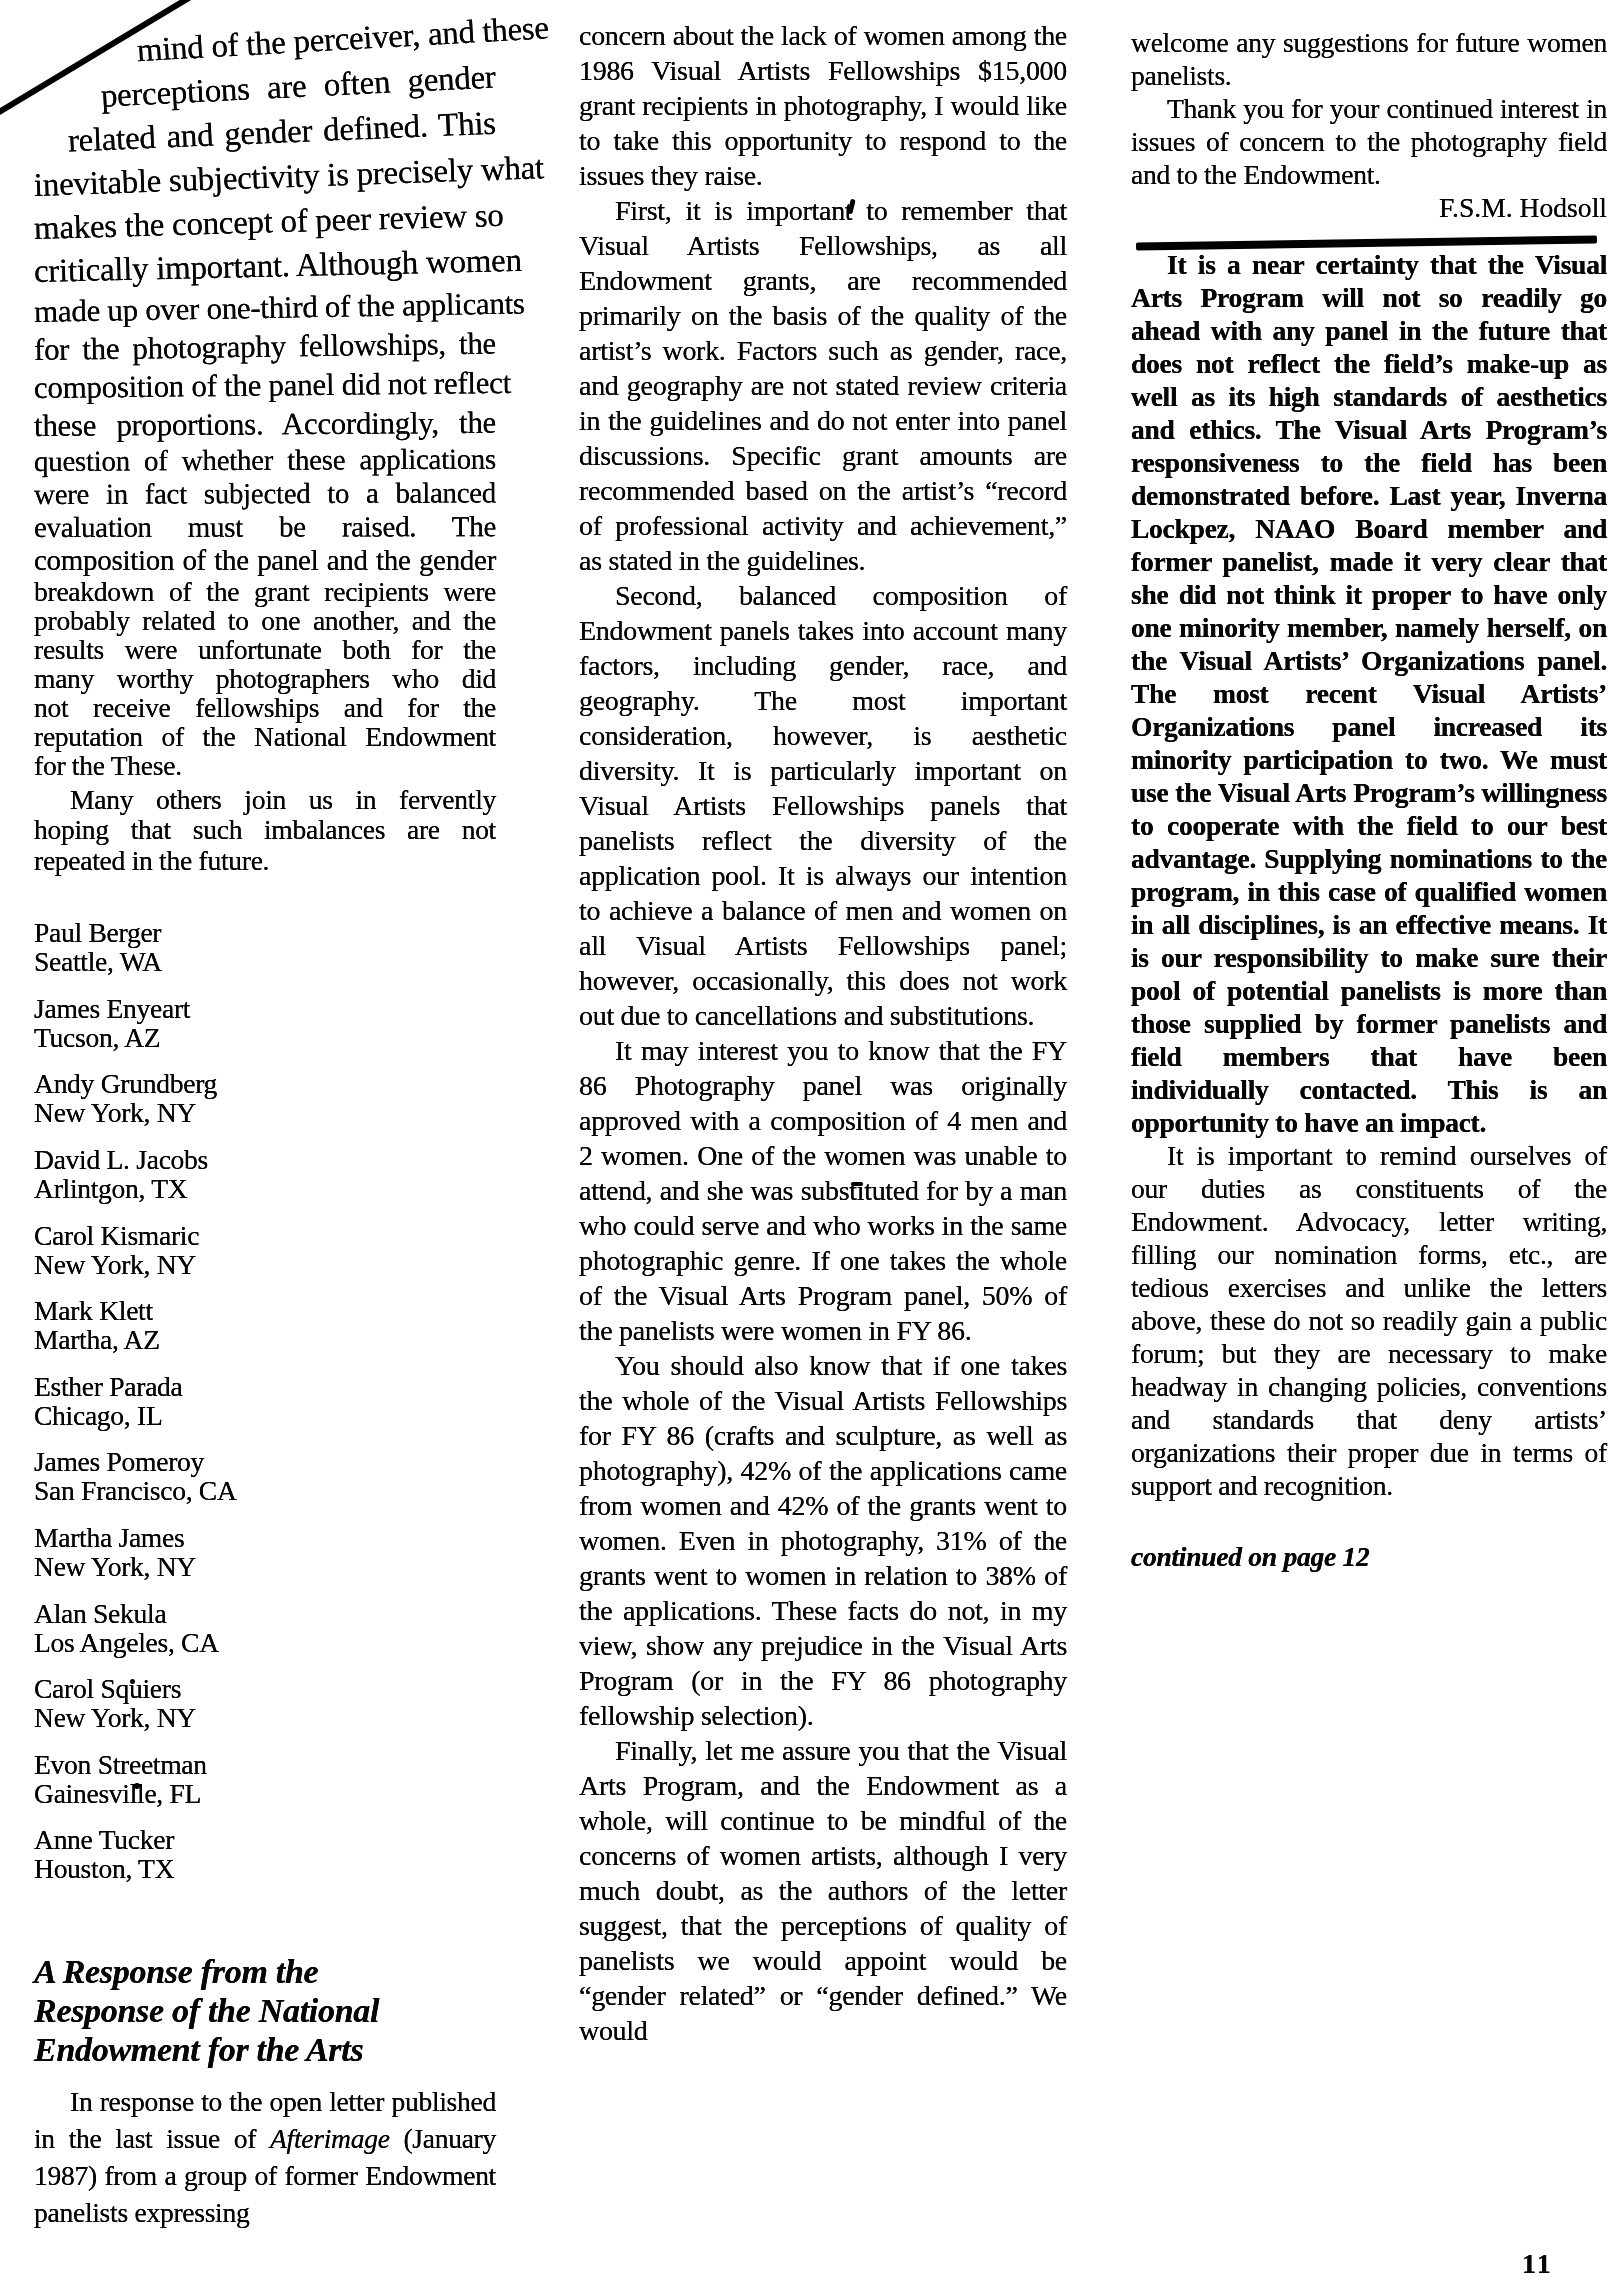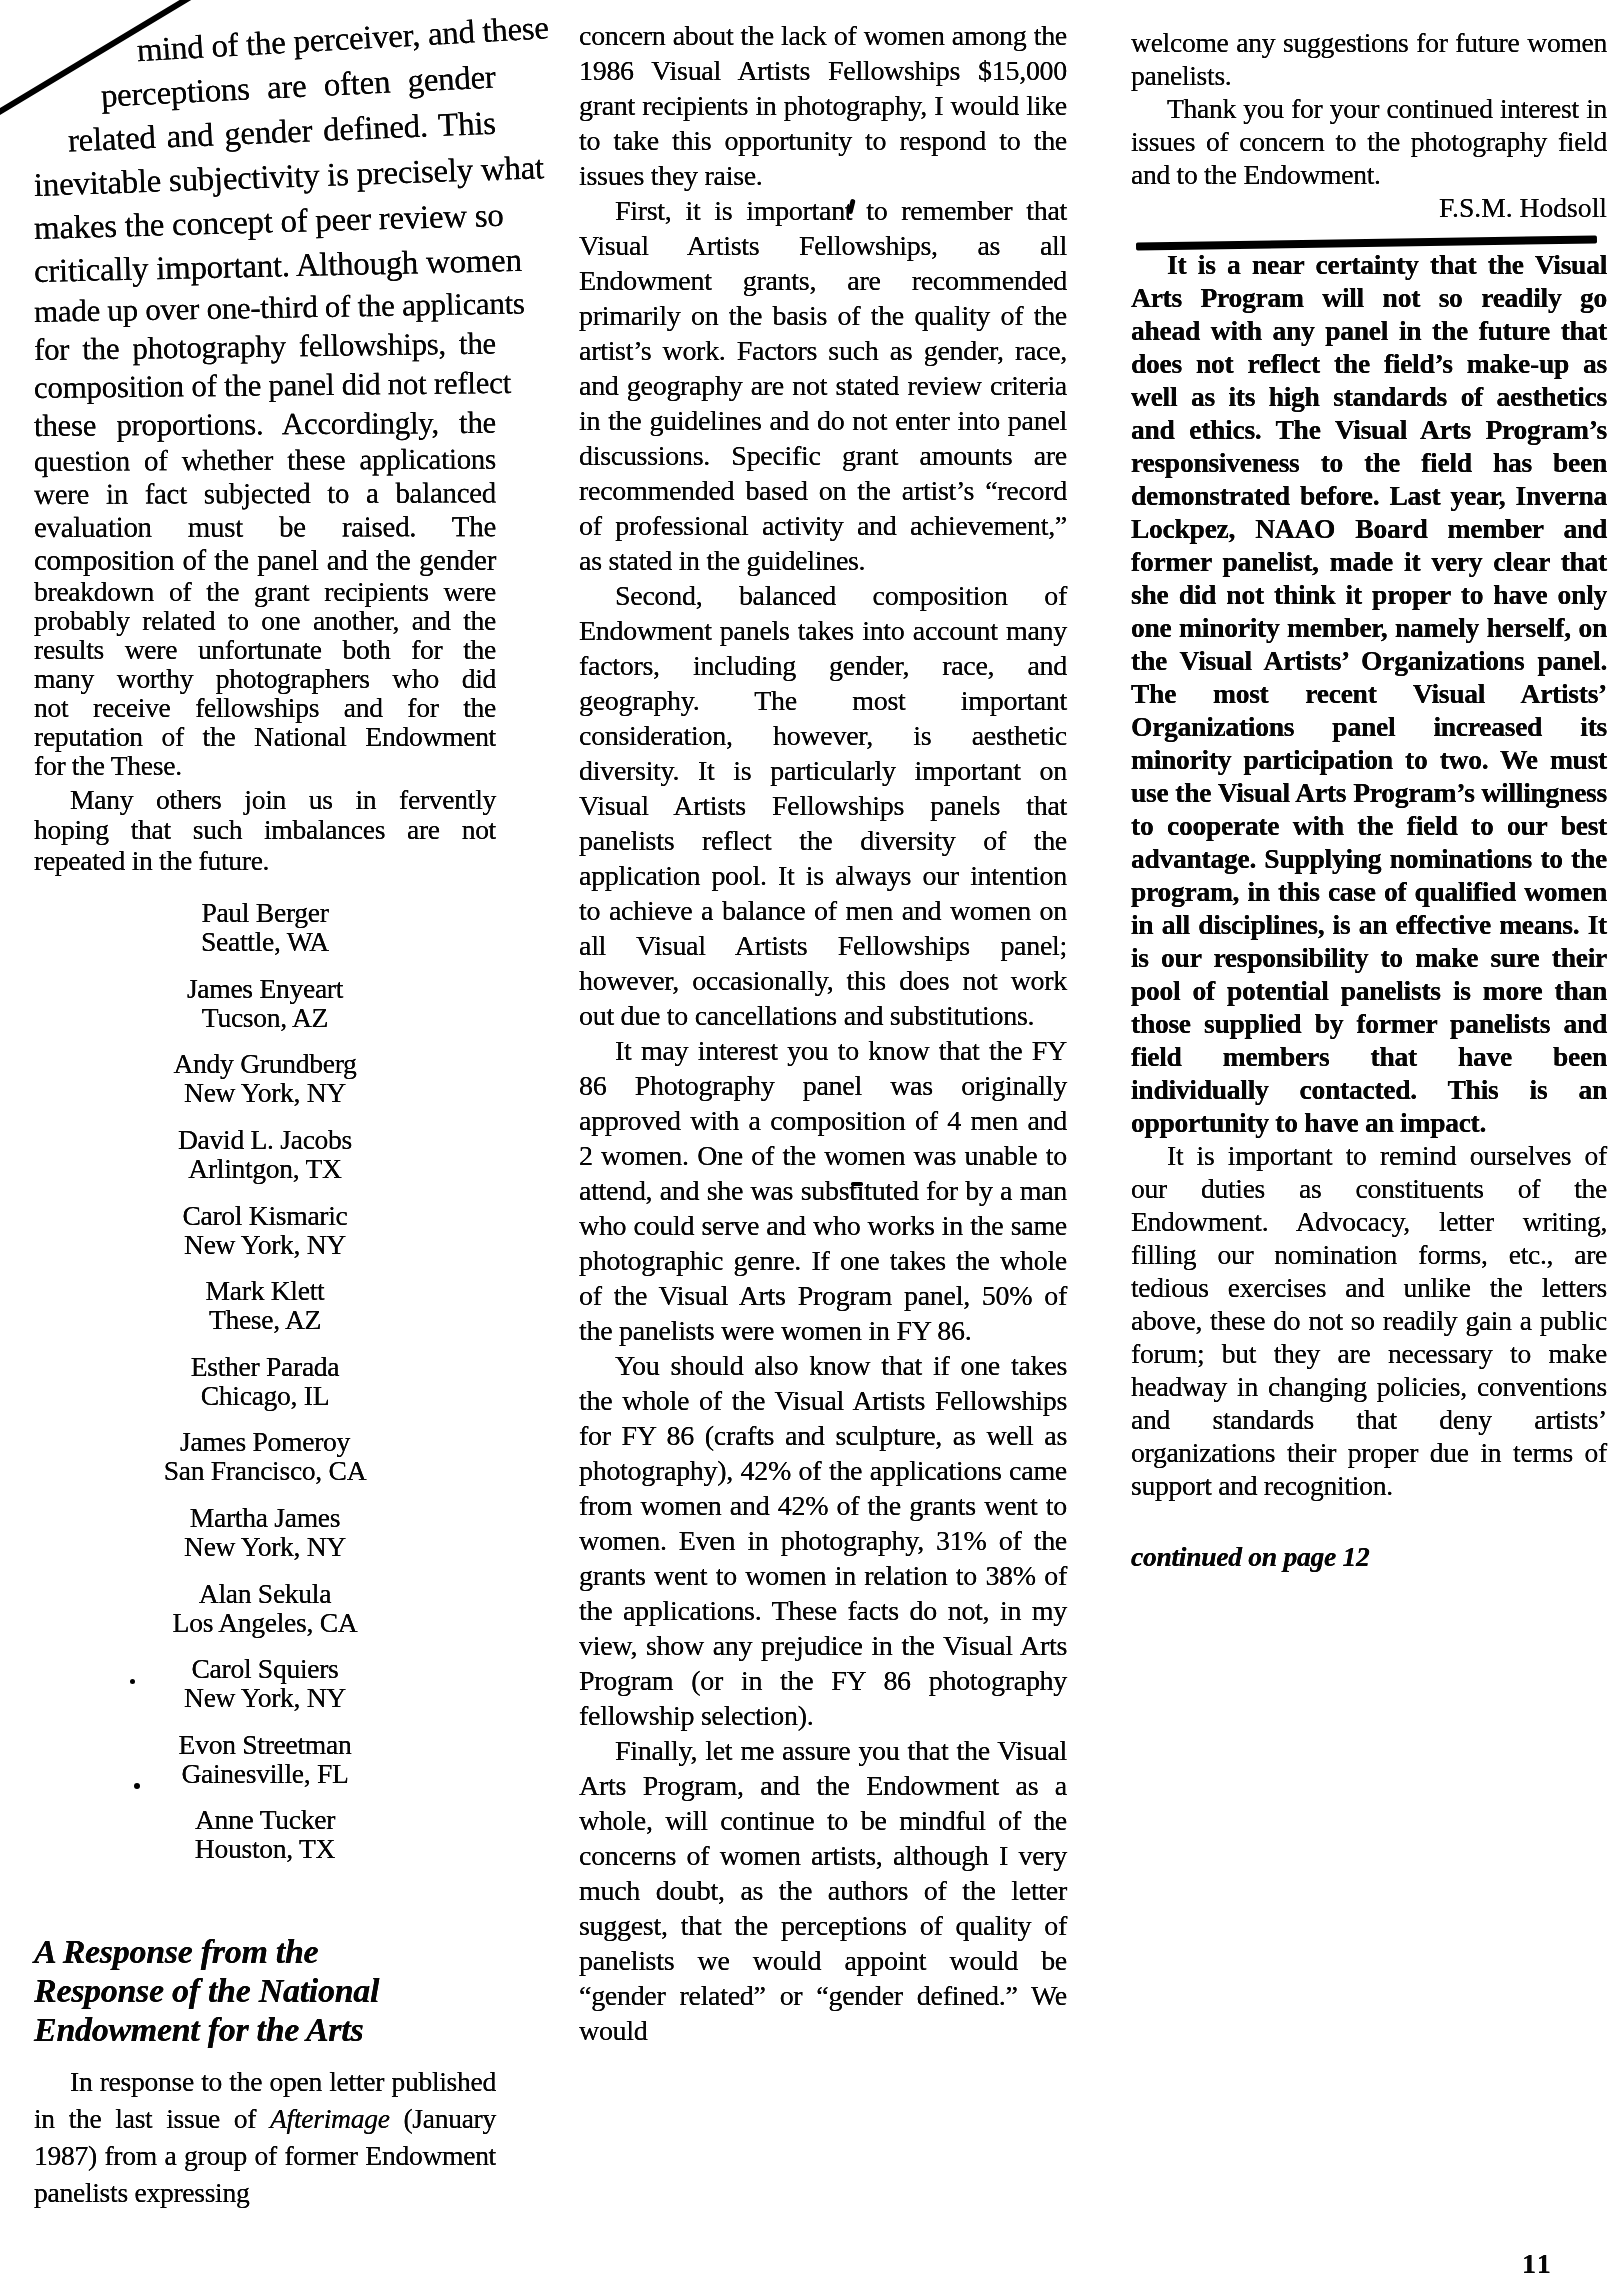--- a/index.html
+++ b/index.html
@@ -36,21 +36,21 @@
   .skew-line:nth-of-type(8){font-size:31px;line-height:38px;transform:rotate(-0.8deg);}
   .skew-line:nth-of-type(9){font-size:31px;line-height:38px;transform:rotate(-0.6deg);}
   .skew-line:nth-of-type(10){font-size:31px;line-height:38px;transform:rotate(-0.4deg);}
   .skew-line:nth-of-type(11){font-size:29px;line-height:33px;transform:rotate(-0.3deg);}
   .skew-line:nth-of-type(12){font-size:29px;line-height:33px;transform:rotate(-0.2deg);}
   .skew-line:nth-of-type(13){font-size:29px;line-height:33px;transform:rotate(-0.1deg);}
   .skew-line:nth-of-type(14){font-size:29px;line-height:33px;}
   .skew-line:nth-of-type(n+15){font-size:27.6px;line-height:29px;}
   .skew-line:nth-of-type(21){text-align-last:left;}
 
-  .signatories{margin-top:22px;text-align:center;font-family:Liberation Serif, serif;}
+  .signatories{margin-top:42px;text-align:left;font-family:Liberation Serif, serif;}
   .sig-pair{margin-bottom:17.6px;}
   .sig-name,.sig-city{font-size:27.6px;line-height:29px;letter-spacing:-0.3px;}
 
   .heading{margin:69px 0 0 0;font-size:34px;line-height:39px;font-weight:bold;font-style:italic;letter-spacing:-0.3px;}
   .intro{margin-top:14px;font-size:27.6px;line-height:37px;letter-spacing:-0.3px;}
 
   .sig-block{margin-top:1.2px;text-align:right;font-size:27.6px;line-height:32px;}
   .rule{width:461px;height:8.2px;background:#000;margin:15.2px 0 0 4.7px;transform:rotate(-0.9deg);border-radius:1.8px;}
   .rp3{font-weight:bold;}
   .continued{margin-top:39px;font-size:27.6px;font-style:italic;font-weight:bold;letter-spacing:-0.3px;}
@@ -138,21 +138,21 @@
           <div class="sig-city">Arlintgon, TX</div>
         </div>
 
         <div class="sig-pair">
           <div class="sig-name">Carol Kismaric</div>
           <div class="sig-city">New York, NY</div>
         </div>
 
         <div class="sig-pair">
           <div class="sig-name">Mark Klett</div>
-          <div class="sig-city">These, AZ</div>
+          <div class="sig-city">Martha, AZ</div>
         </div>
 
         <div class="sig-pair">
           <div class="sig-name">Esther Parada</div>
           <div class="sig-city">Chicago, IL</div>
         </div>
 
         <div class="sig-pair">
           <div class="sig-name">James Pomeroy</div>
           <div class="sig-city">San Francisco, CA</div>

